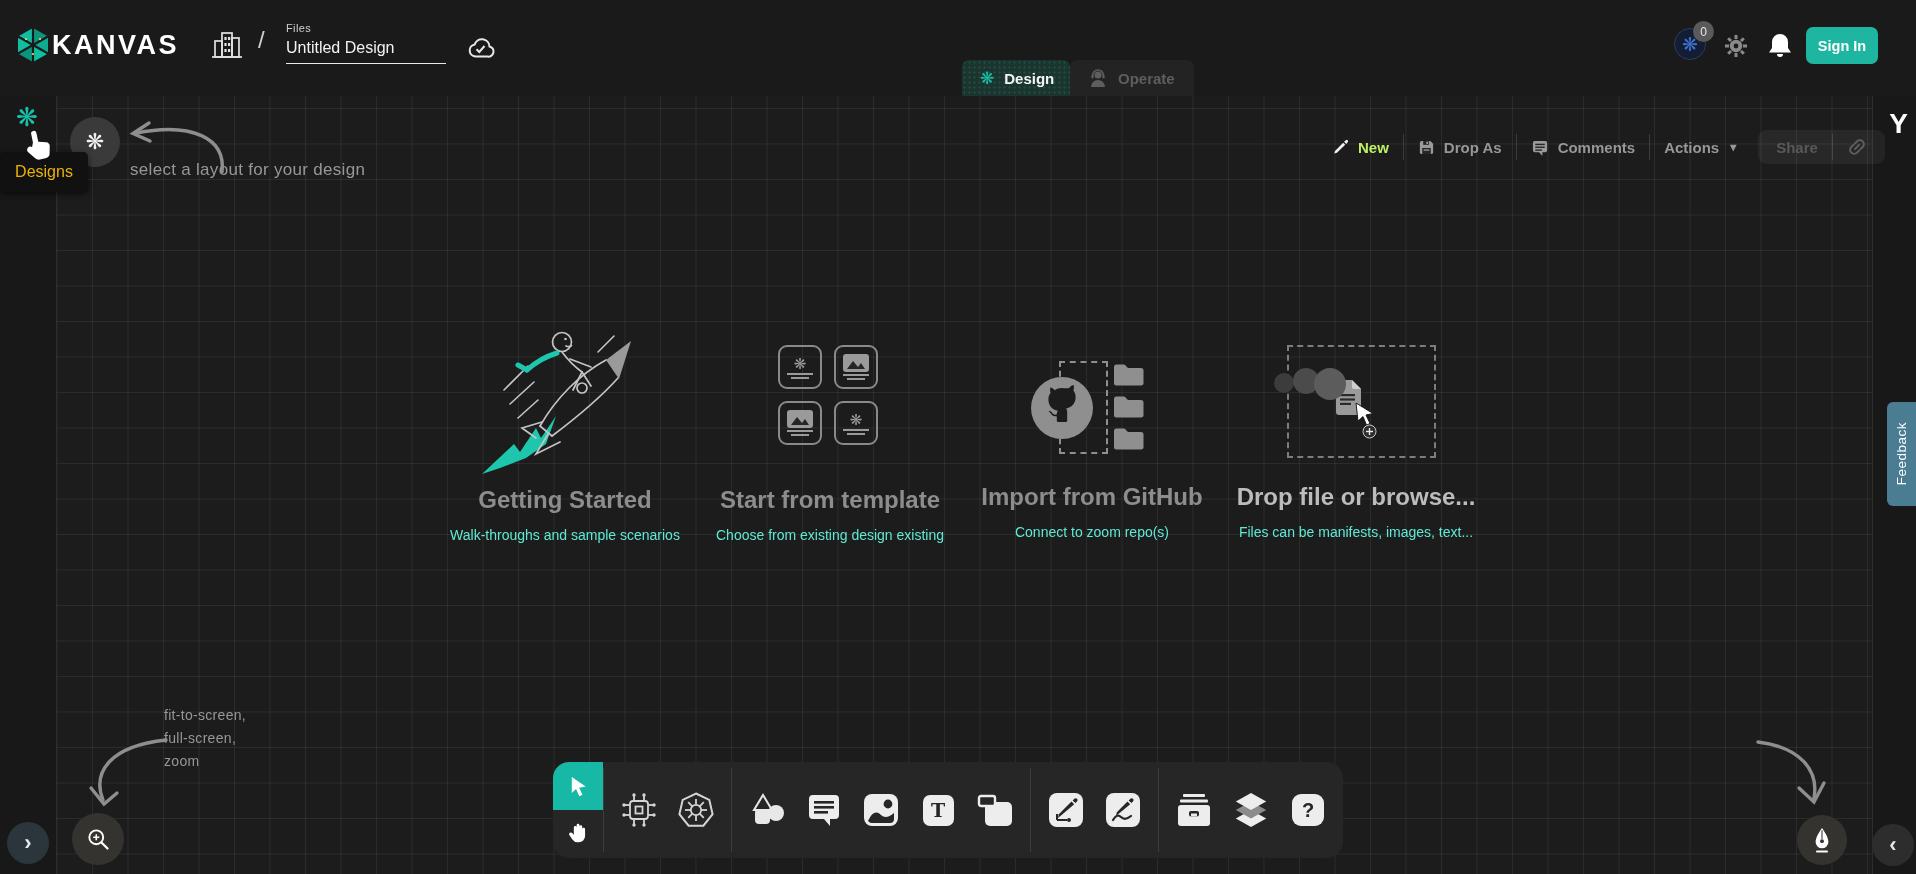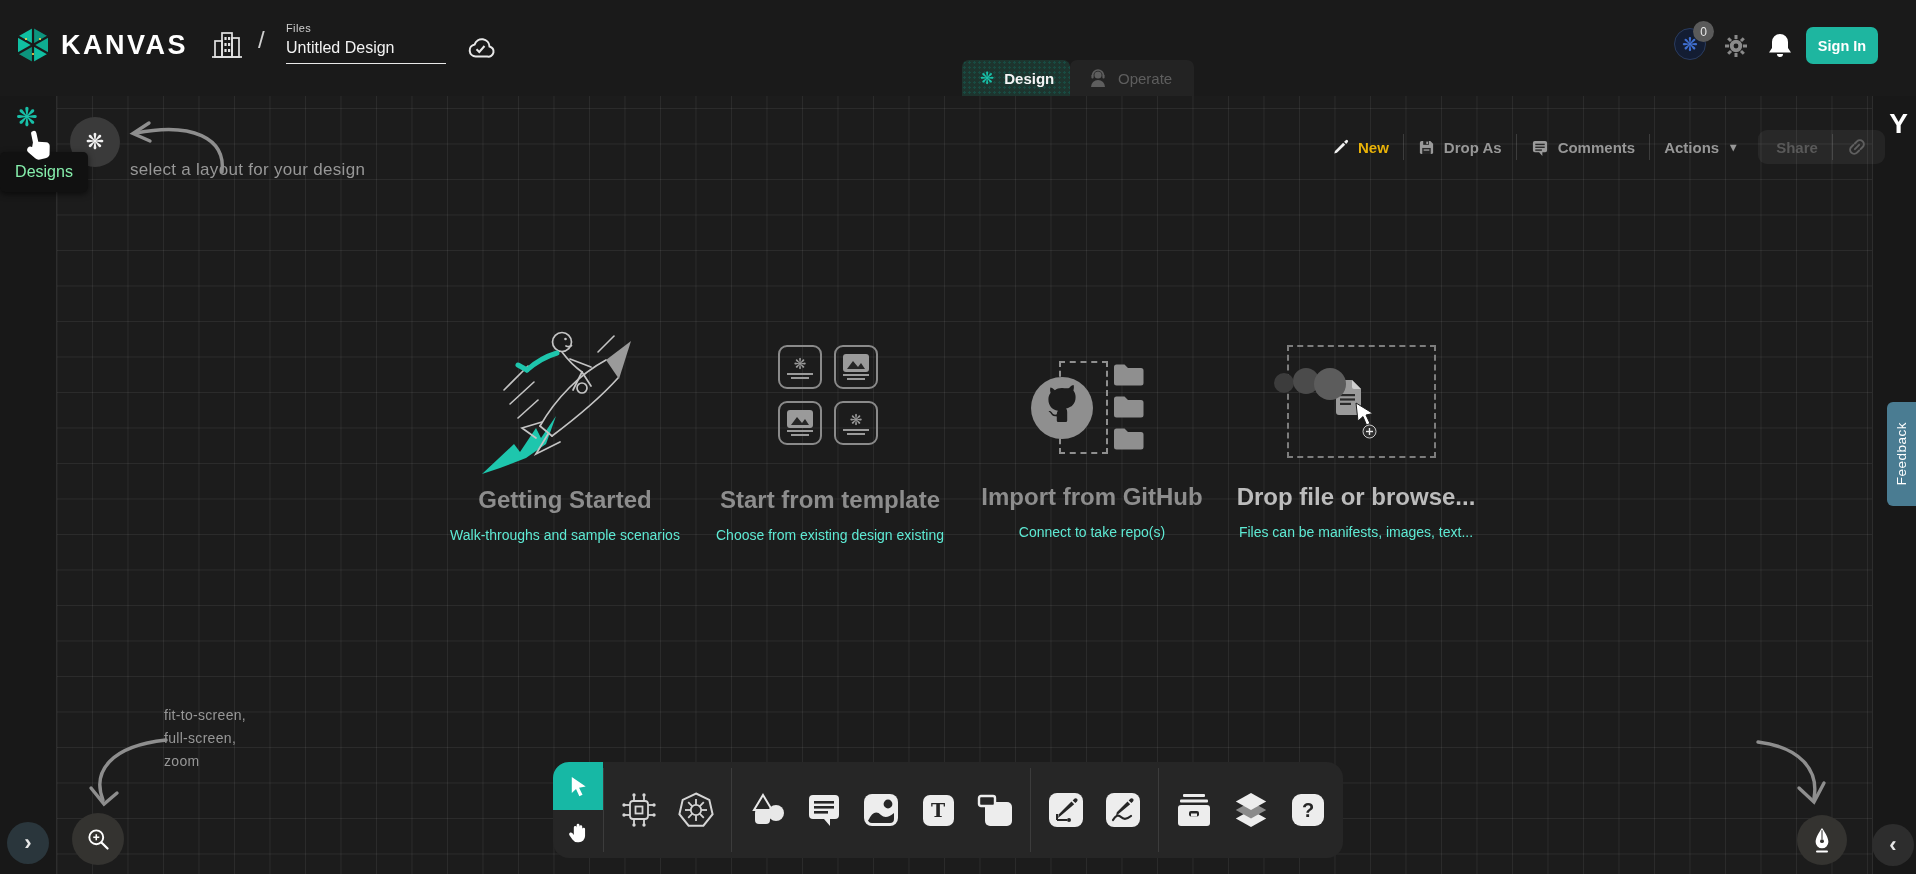--- a/index.html
+++ b/index.html
@@ -2,38 +2,38 @@
 <html><head>
 <meta charset="utf-8">
 <style>
   *{box-sizing:border-box;margin:0;padding:0}
   html,body{width:1916px;height:874px;overflow:hidden;background:#141414;
     font-family:"Liberation Sans",sans-serif;-webkit-font-smoothing:antialiased}
   #app{position:relative;width:1916px;height:874px;background:#1c1c1c}
 
   
   .header{position:absolute;top:0;left:0;width:100%;height:96px;background:#1a1a1a;z-index:6}
-  .logo-wrap{position:absolute;left:14px;top:26px;display:flex;align-items:center;gap:9px}
+  .logo-wrap{position:absolute;left:14px;top:26px;display:flex;align-items:center;}
   .brand{color:#fff;font-size:27px;font-weight:bold;letter-spacing:2.5px}
   .org-icon{position:absolute;left:212px;top:29px}
   .slash{position:absolute;left:258px;top:26px;color:#cfcfcf;font-size:24px;font-weight:300}
   .name-field{position:absolute;left:286px;top:22px;width:160px}
   .name-label{color:#cfcfcf;font-size:11px;letter-spacing:.4px}
   .name-input{display:block;width:160px;margin-top:3px;background:transparent;border:none;
     border-bottom:1px solid #e9e9e9;color:#f2f2f2;font-size:16px;padding:2px 0 6px 0;
     font-family:"Liberation Sans",sans-serif;outline:none}
   .cloud-icon{position:absolute;left:463px;top:33px}
 
   .tab{position:absolute;bottom:0;height:36px;display:flex;align-items:center;gap:10px;
     padding:0 18px;border-radius:7px 7px 0 0;cursor:pointer}
   .tab-design{left:962px;width:108px;background:#1d342e;
     background-image:radial-gradient(rgba(0,179,159,.18) 1px,transparent 1.2px);background-size:5px 5px}
   .tab-design .tab-label{color:#f4f4f4;font-size:15px;font-weight:bold}
   .tab-operate{left:1070px;width:124px;background:#232323}
-  .tab-operate .tab-label{color:#5e5e5e;font-size:15px;font-weight:normal}
+  .tab-operate .tab-label{color:#5e5e5e;font-size:15px;font-weight:bold}
   .flower{font-size:17px;line-height:1;color:#18c0a8}
   .avatar{position:absolute;left:1674px;top:28px;width:32px;height:32px;border-radius:50%;
     background:#131d33;border:1px solid #2a3c5f;display:flex;align-items:center;justify-content:center;cursor:pointer}
   .avatar .flower{color:#3f6fd0;font-size:19px}
   .badge{position:absolute;left:1693px;top:21px;width:21px;height:21px;border-radius:50%;
     background:#5a5a5a;color:#e8e8e8;font-size:12px;display:flex;align-items:center;justify-content:center}
   .gear-btn{position:absolute;left:1724px;top:34px;cursor:pointer}
   .bell-btn{position:absolute;left:1767px;top:32px;cursor:pointer}
   .signin{position:absolute;left:1806px;top:27px;width:72px;height:37px;background:#1eb6a0;
     border:none;border-radius:7px;color:#fff;font-size:14.5px;font-weight:bold;cursor:pointer;
@@ -46,37 +46,37 @@
     background-size:35.5px 35.5px;background-position:21px 12px;z-index:1}
 
   .rail-left{position:absolute;top:96px;left:0;bottom:0;width:57px;background:#181818;
     border-right:1px solid #2d2d2d;z-index:2}
   .rail-right{position:absolute;top:96px;right:0;bottom:0;width:44px;background:#181818;
     border-left:1px solid #2d2d2d;z-index:2}
 
   .designs-icon{position:absolute;left:16px;top:104px;font-size:26px;color:#18c0a8;cursor:pointer;z-index:3}
   .hand-cursor{position:absolute;left:22px;top:127px;z-index:5;transform:rotate(-12deg)}
   .tooltip{position:absolute;left:0;top:152px;width:88px;height:40px;background:#111;
-    border-radius:5px;color:#86efac;font-size:16px;display:flex;align-items:center;justify-content:center;
+    border-radius:5px;color:#eab308;font-size:16px;display:flex;align-items:center;justify-content:center;
     z-index:4;box-shadow:0 2px 6px rgba(0,0,0,.6)}
   .layout-btn{position:absolute;left:70px;top:117px;width:50px;height:50px;border-radius:50%;
     background:#3a3a3a;display:flex;align-items:center;justify-content:center;cursor:pointer;z-index:3}
   .layout-btn .flower{color:#f2f2f2;font-size:22px}
 
   .hint{color:#979797;font-size:14px;line-height:23px;letter-spacing:.3px;z-index:3;position:absolute}
   .hint-layout{left:130px;top:158px;font-size:17px}
   .hint-zoom{left:164px;top:704px}
   .hint-shot{right:168px;top:708px;text-align:right}
   .harrow{position:absolute;z-index:3}
 
   
   .ttoolbar{position:absolute;left:1332px;top:130px;height:34px;display:flex;align-items:center;z-index:3}
   .titem{display:flex;align-items:center;gap:9px;padding:0 14px;height:26px;cursor:pointer;
     border-right:1px solid rgba(255,255,255,.14);font-size:15px;font-weight:bold;color:#979797;white-space:nowrap}
-  .titem.first{padding-left:0;color:#eab308}
+  .titem.first{padding-left:0;color:#bef264}
   .titem.no-border{border-right:none}
   .caret{font-size:12px;color:#979797;margin-left:2px}
   .share-box{display:flex;align-items:center;height:34px;margin-left:8px;background:rgba(255,255,255,.055);
     border-radius:9px;padding:0 4px}
   .share-box .titem{color:#595959;border-right:1px solid rgba(255,255,255,.12)}
   .share-box .titem:last-child{border-right:none}
 
   
   .y-glyph{position:absolute;right:8px;top:108px;color:#fff;font-size:28px;font-weight:bold;z-index:3}
   .feedback{position:absolute;right:0;top:402px;width:29px;height:104px;background:#4a7c92;
@@ -414,21 +414,21 @@
     <circle cx="7.5" cy="7.5" r="6.5" fill="#2e2e2e" stroke="#c9c9c9" stroke-width="1"></circle>
     <line x1="7.5" y1="4" x2="7.5" y2="11" stroke="#e9e9e9" stroke-width="1.4"></line>
     <line x1="4" y1="7.5" x2="11" y2="7.5" stroke="#e9e9e9" stroke-width="1.4"></line>
   </svg>
 
   <div class="ctitle" style="left:565px;top:486px">Getting Started</div>
   <div class="csub" style="left:565px;top:527px">Walk-throughs and sample scenarios</div>
   <div class="ctitle" style="left:830px;top:486px">Start from template</div>
   <div class="csub" style="left:830px;top:527px">Choose from existing design existing</div>
   <div class="ctitle" style="left:1092px;top:483px">Import from GitHub</div>
-  <div class="csub" style="left:1092px;top:524px">Connect to take repo(s)</div>
+  <div class="csub" style="left:1092px;top:524px">Connect to zoom repo(s)</div>
   <div class="ctitle drop-title" style="left:1356px;top:483px">Drop file or browse...</div>
   <div class="csub" style="left:1356px;top:524px">Files can be manifests, images, text...</div>
 
   <div class="btoolbar">
     <div class="tcol">
       <div class="tool pointer-sel">
         <svg width="23" height="23" viewBox="0 0 24 24">
           <path fill="#fff" d="M5 2 L19.5 12 L12.6 13.2 L16.2 20.6 L12.9 22.2 L9.4 14.6 L5 18.8 Z"></path>
         </svg>
       </div>

